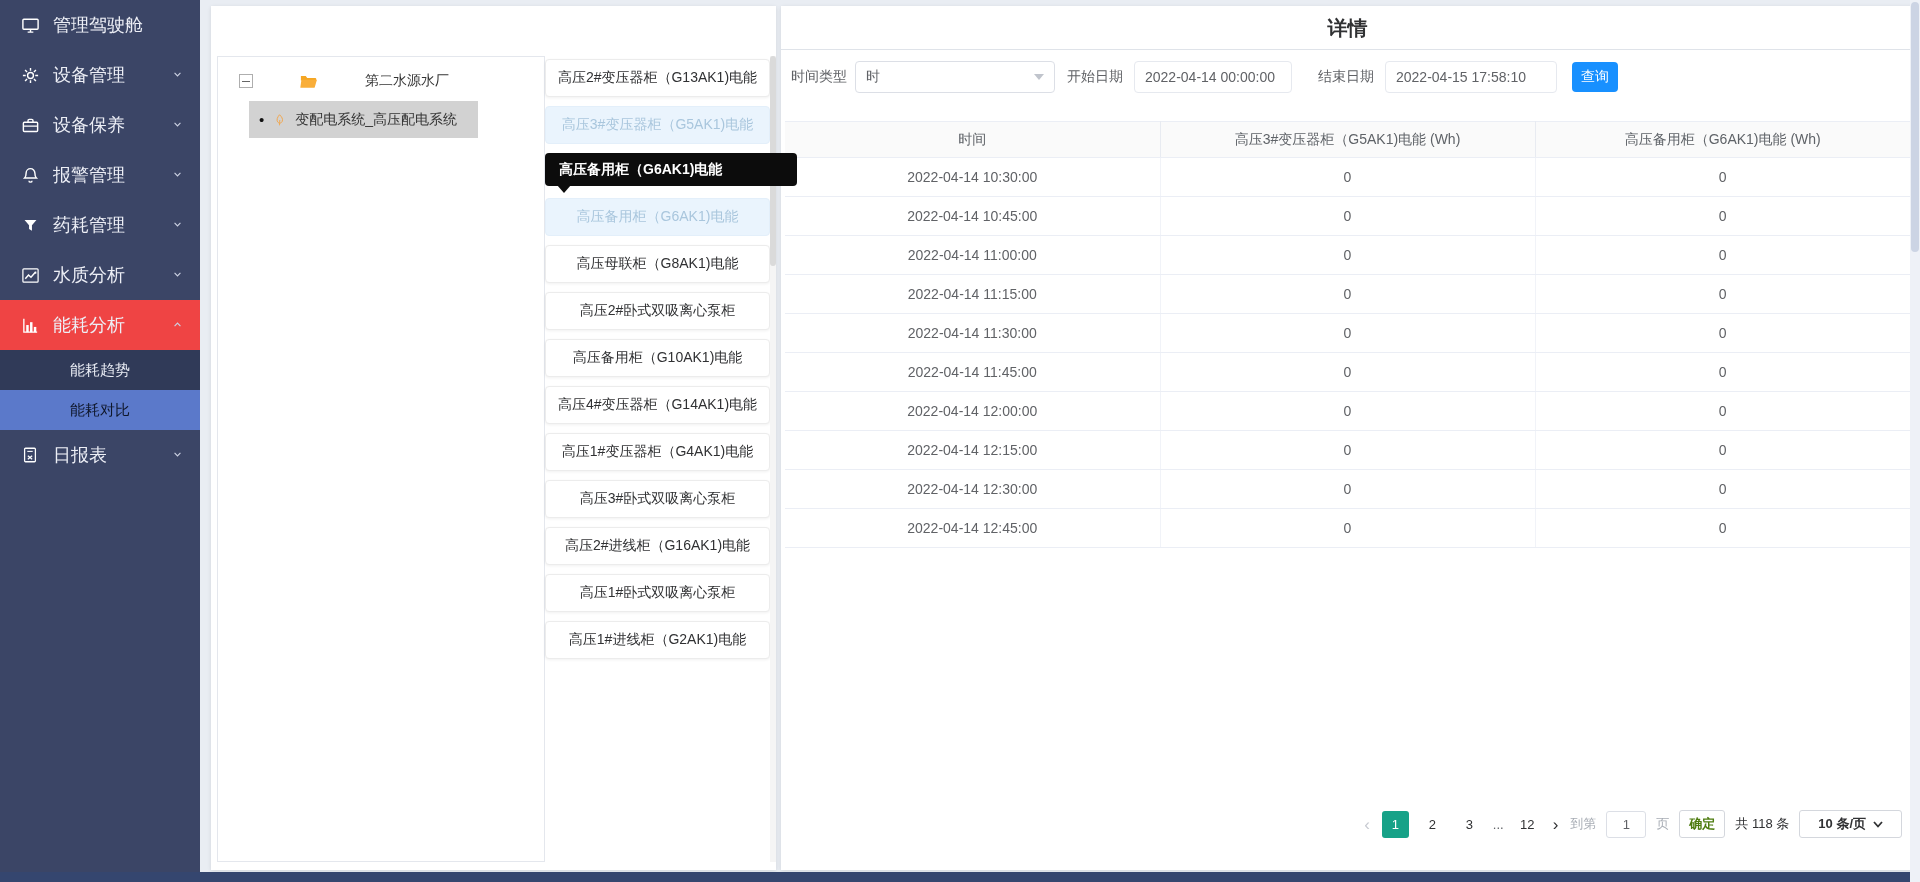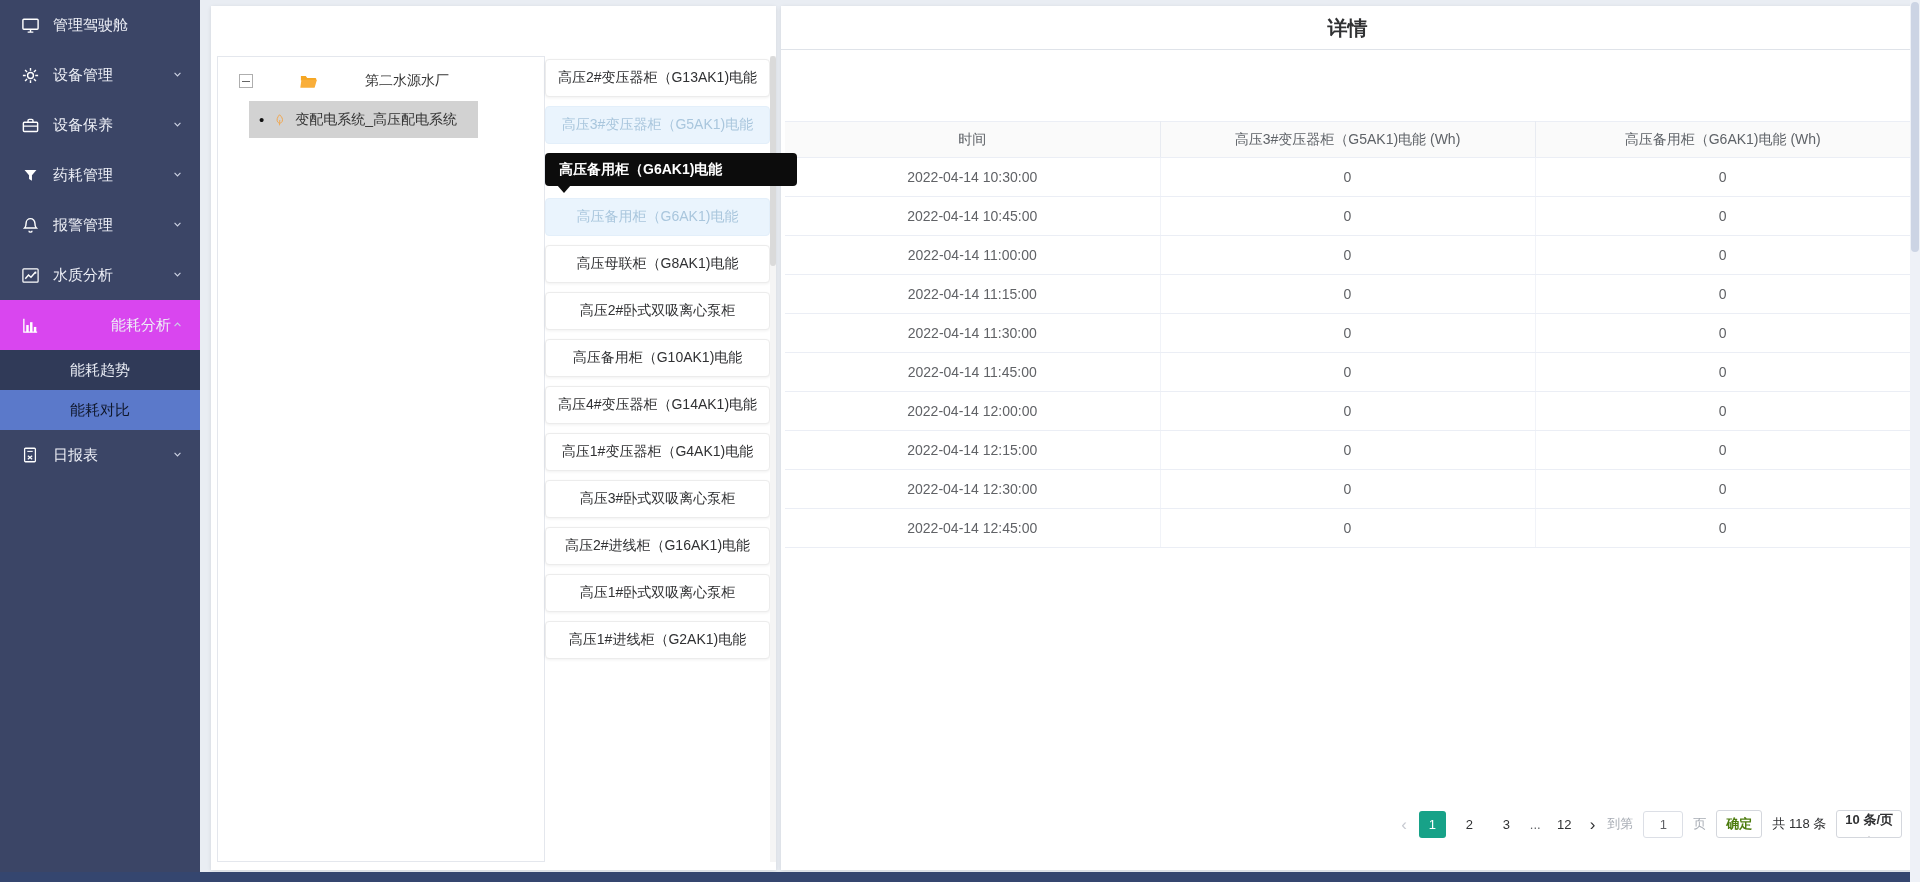--- a/index.html
+++ b/index.html
@@ -1,24 +1,24 @@
 <!DOCTYPE html>
 <html><head>
 <meta charset="utf-8">
 <style>
   * { box-sizing: border-box; margin: 0; padding: 0; }
   html,body { width:1920px; height:882px; overflow:hidden; }
   body { position:relative; background:#e9edf3; font-family:"Liberation Sans","DejaVu Sans",sans-serif; }
 
   
   .sidebar { position:absolute; left:0; top:0; width:200px; height:872px; background:#3b4566; z-index:5; }
-  .side-item { height:50px; display:flex; align-items:center; padding:0 16px 0 20px; color:#edeff6; font-size:15px; cursor:pointer; }
+  .side-item { height:50px; display:flex; align-items:center; padding:0 16px 0 20px; color:#edeff6; font-size:18px; cursor:pointer; }
   .side-item .s-icon { width:20px; height:20px; margin-right:13px; display:flex; align-items:center; justify-content:center; flex:0 0 20px; }
   .side-item .s-label { flex:1; white-space:nowrap; }
-  .side-item.open { background:#d946ef;text-align:right; }
+  .side-item.open { background:#ef4444; }
   .sub-item { height:40px; line-height:40px; background:#303a58; color:#e9ecf4; font-size:15px; text-align:center; cursor:pointer; white-space:nowrap; }
   .sub-item.active { background:#5b79ca; color:#0f172a; }
 
   .bottom-strip { position:absolute; left:0; top:872px; width:1920px; height:10px; background:#35466f; z-index:6; }
 
   
   .panel { position:absolute; top:6px; height:864px; background:#fff; box-shadow:0 1px 4px rgba(0,0,0,.10); }
   .mid-panel { left:211px; width:565px; }
   .right-panel { left:781px; width:1133px; }
   .panel-header { height:44px; line-height:44px; text-align:center; font-size:20px; font-weight:bold; color:#303133; border-bottom:1px solid #dfe3e9; }
@@ -67,21 +67,21 @@
   .pg-arrow { font-size:17px; line-height:1; cursor:pointer; padding:0 2px; }
   .pg-prev { color:#c7cad1; }
   .pg-next { color:#303133; }
   .pg-num { min-width:27px; height:27px; display:flex; align-items:center; justify-content:center; color:#303133; cursor:pointer; border-radius:3px; }
   .pg-num.active { background:#17a288; color:#fff; }
   .pg-ellipsis { color:#606266; }
   .jump-label { color:#a8adb5; }
   .jump-input { width:40px; height:27px; border:1px solid #dcdfe6; border-radius:3px; text-align:center; font-size:13px; color:#606266; font-family:"Liberation Sans","DejaVu Sans",sans-serif; }
   .confirm-btn { min-width:46px; height:28px; border:1px solid #d4d7dd; border-radius:3px; background:#fff; color:#4d7c0f; font-weight:bold; font-size:13px; cursor:pointer; display:flex; align-items:center; justify-content:center; }
   .total-label { color:#303133; white-space:nowrap; }
-  .size-select { height:28px; border:1px solid #d4d7dd; border-radius:3px; padding:0 8px; display:flex; align-items:center; gap:7px; color:#303133; font-weight:bold; background:#fff; cursor:pointer; white-space:nowrap;flex-direction:column; }
+  .size-select { height:28px; border:1px solid #d4d7dd; border-radius:3px; padding:0 18px; display:flex; align-items:center; gap:7px; color:#303133; font-weight:bold; background:#fff; cursor:pointer; white-space:nowrap; }
 
   
   .page-scrollbar { position:absolute; right:0; top:0; width:10px; height:882px; background:#eef1f7; z-index:10; }
   .page-scroll-thumb { position:absolute; right:1px; top:2px; width:8px; height:250px; background:#ccd4e4; border-radius:4px; }
 </style>
 </head>
 <body>
 
 <div class="sidebar" id="sidebar">
     <div class="side-item">
@@ -114,37 +114,37 @@
           <path d="M7.4 6.5V4.9a1.3 1.3 0 0 1 1.3-1.3h2.6a1.3 1.3 0 0 1 1.3 1.3v1.6M2.5 10.6h15" fill="none" stroke="#fff" stroke-width="1.4"></path>
         </svg>
       </span>
       <span class="s-label">设备保养</span>
       <span><svg width="13" height="13" viewBox="0 0 20 20">
           <polyline points="5.5,7.5 10,12 14.5,7.5" fill="none" stroke="#ccd2e3" stroke-width="1.8"></polyline>
         </svg></span>
     </div>
     <div class="side-item">
       <span class="s-icon">
+        <svg width="19" height="19" viewBox="0 0 20 20">
+          <path d="M10 2.8a4.6 4.6 0 0 0-4.6 4.6c0 3.6-1.6 5.2-1.6 5.2h12.4s-1.6-1.6-1.6-5.2A4.6 4.6 0 0 0 10 2.8z" fill="none" stroke="#fff" stroke-width="1.5"></path>
+          <path d="M8.4 15.4a1.6 1.6 0 0 0 3.2 0" fill="none" stroke="#fff" stroke-width="1.5"></path>
+        </svg>
+      </span>
+      <span class="s-label">报警管理</span>
+      <span><svg width="13" height="13" viewBox="0 0 20 20">
+          <polyline points="5.5,7.5 10,12 14.5,7.5" fill="none" stroke="#ccd2e3" stroke-width="1.8"></polyline>
+        </svg></span>
+    </div>
+    <div class="side-item">
+      <span class="s-icon">
         <svg width="17" height="17" viewBox="0 0 20 20">
           <path d="M3 3.5h14l-5.3 6.2v6.5l-3.4-2v-4.5z" fill="#fff"></path>
         </svg>
       </span>
       <span class="s-label">药耗管理</span>
-      <span><svg width="13" height="13" viewBox="0 0 20 20">
-          <polyline points="5.5,7.5 10,12 14.5,7.5" fill="none" stroke="#ccd2e3" stroke-width="1.8"></polyline>
-        </svg></span>
-    </div>
-    <div class="side-item">
-      <span class="s-icon">
-        <svg width="19" height="19" viewBox="0 0 20 20">
-          <path d="M10 2.8a4.6 4.6 0 0 0-4.6 4.6c0 3.6-1.6 5.2-1.6 5.2h12.4s-1.6-1.6-1.6-5.2A4.6 4.6 0 0 0 10 2.8z" fill="none" stroke="#fff" stroke-width="1.5"></path>
-          <path d="M8.4 15.4a1.6 1.6 0 0 0 3.2 0" fill="none" stroke="#fff" stroke-width="1.5"></path>
-        </svg>
-      </span>
-      <span class="s-label">报警管理</span>
       <span><svg width="13" height="13" viewBox="0 0 20 20">
           <polyline points="5.5,7.5 10,12 14.5,7.5" fill="none" stroke="#ccd2e3" stroke-width="1.8"></polyline>
         </svg></span>
     </div>
     <div class="side-item">
       <span class="s-icon">
         <svg width="19" height="19" viewBox="0 0 20 20">
           <rect x="2" y="3" width="16" height="14" rx="1" fill="none" stroke="#fff" stroke-width="1.3"></rect>
           <path d="M4.5 13.5l3.4-4 2.6 2.4 4.8-5.6" fill="none" stroke="#fff" stroke-width="1.5"></path>
           <path d="M15.3 5.9l.2 2.1" stroke="#fff" stroke-width="1.5"></path>
@@ -228,20 +228,32 @@
     </div>
 
   <div class="mid-scroll-track">
     <div class="mid-scroll-thumb"></div>
   </div>
 </div>
 
 <div class="panel right-panel">
   <div class="panel-header">详情</div>
 
+  <div class="filter-row">
+    <span class="f-label">时间类型</span>
+    <div class="f-select">
+      <span class="sel-text">时</span>
+      <span class="caret-down"></span>
+    </div>
+    <span class="f-label lbl-start">开始日期</span>
+    <input class="f-input start" value="2022-04-14 00:00:00" style="">
+    <span class="f-label lbl-end">结束日期</span>
+    <input class="f-input end" value="2022-04-15 17:58:10" style="">
+    <button class="query-btn">查询</button>
+  </div>
 
   <table class="data-table">
     <thead>
         <tr id="table-head-row">
           <th>时间</th>
           <th>高压3#变压器柜（G5AK1)电能 (Wh)</th>
           <th>高压备用柜（G6AK1)电能 (Wh)</th>
         </tr>
       </thead>
     <tbody id="table-body">

